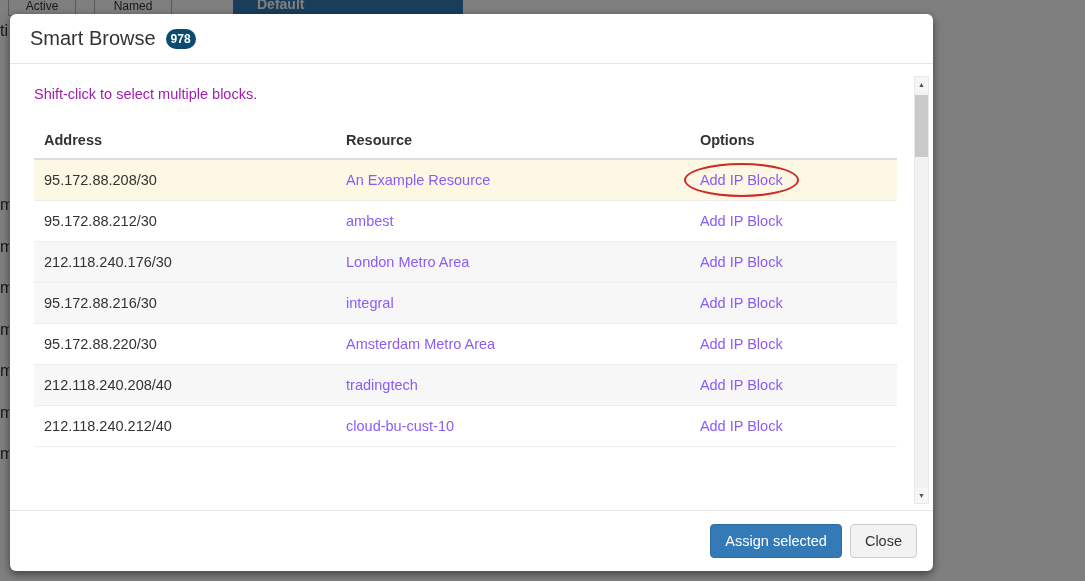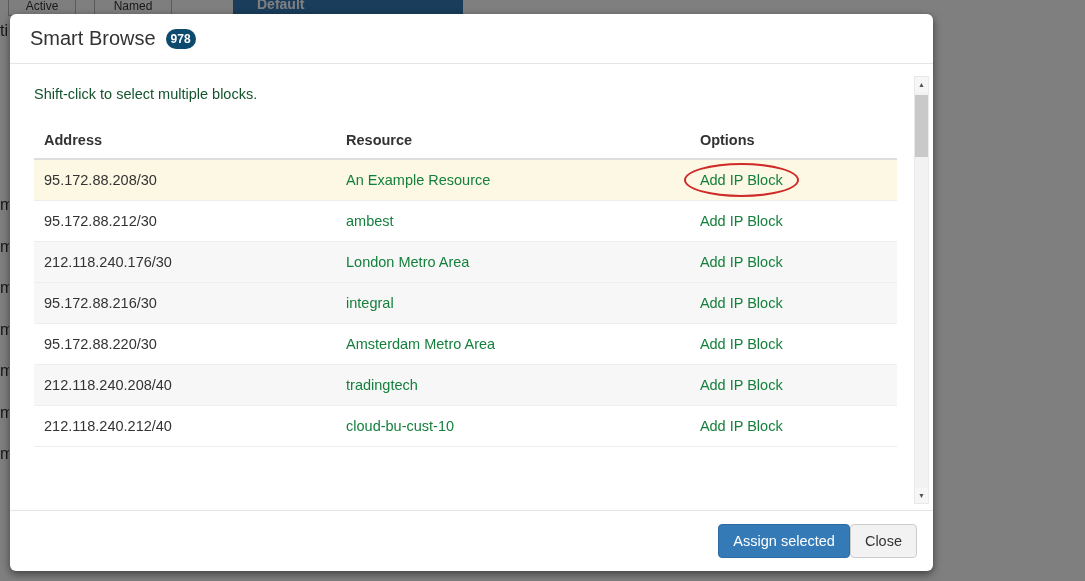--- a/index.html
+++ b/index.html
@@ -46,38 +46,38 @@
   .modal-header {
     padding: 13px 20px; border-bottom: 1px solid #e5e5e5;
     display: flex; align-items: center; gap: 10px;
   }
   .modal-title { font-size: 20px; color: #333; }
   .badge {
     background: #0c4a6e; color: #fff; border-radius: 10px;
     padding: 3px 5px; font-size: 12px; font-weight: bold;
   }
   .modal-body { flex: 1; padding: 14px 22px 0 24px; position: relative; }
-  .instruction { font-size: 14.5px; color: #14532d; margin: 8px 0 20px; }
+  .instruction { font-size: 14.5px; color: #a21caf; margin: 8px 0 20px; }
 
   table.block-table {
     border-collapse: collapse; width: calc(100% - 14px); font-size: 14.5px;
     table-layout: fixed;
   }
   .block-table th {
     text-align: left; padding: 10px 10px; color: #333;
     border-bottom: 2px solid #ddd; font-size: 14.5px;
   }
   .block-table th:nth-child(1) { width: 35%; }
   .block-table th:nth-child(2) { width: 41%; }
   .block-table td {
     padding: 12px 10px; color: #333; border-bottom: 1px solid #eceeef;
   }
   tr.stripe { background: #f7f7f7; }
   tr.highlight { background: #fcf8e3; }
-  a.blk-link { color: #15803d; text-decoration: none; cursor: pointer; }
+  a.blk-link { color: #8b5cf6; text-decoration: none; cursor: pointer; }
 
   .circled { position: relative; display: inline-block; }
   .ellipse {
     position: absolute; left: -16px; top: -9px;
     width: calc(100% + 32px); height: calc(100% + 18px);
     border: 2px solid #cf2a27; border-radius: 50%;
     pointer-events: none;
   }
 
   
@@ -92,21 +92,21 @@
     cursor: pointer;
   }
   .sb-track { flex: 1; position: relative; }
   .sb-thumb {
     position: absolute; top: 3px; left: 0; width: 13px; height: 62px;
     background: #c9c9c9;
   }
 
   .modal-footer {
     padding: 13px 16px; border-top: 1px solid #e5e5e5;
-    display: flex; justify-content: flex-end; align-items: center; gap: 0;
+    display: flex; justify-content: flex-end; align-items: center; gap: 8px;
   }
   .btn { font-family: "Liberation Sans", sans-serif; font-size: 14.5px;
          padding: 8px 14px; border-radius: 4px; cursor: pointer; }
   .btn-primary { background: #337ab7; border: 1px solid #2e6da4; color: #fff; }
   .btn-default { background: #f2f2f2; border: 1px solid #ccc; color: #333; }
 </style>
 </head>
 <body>
 
 <div class="page-bg">

